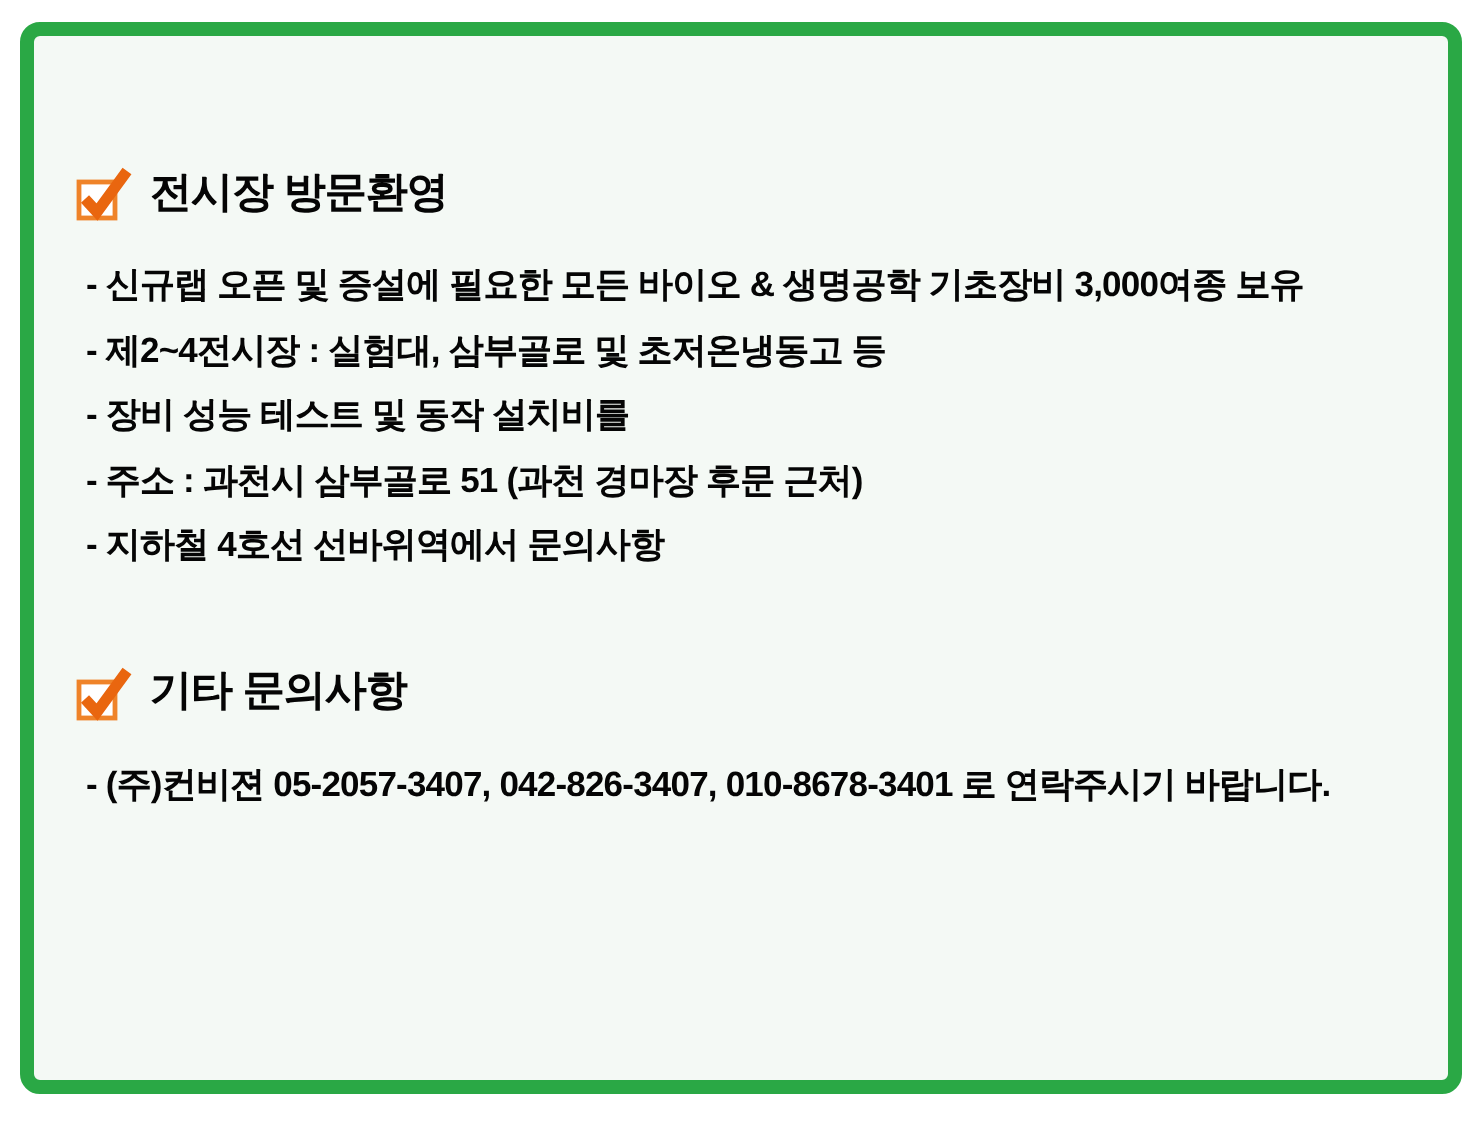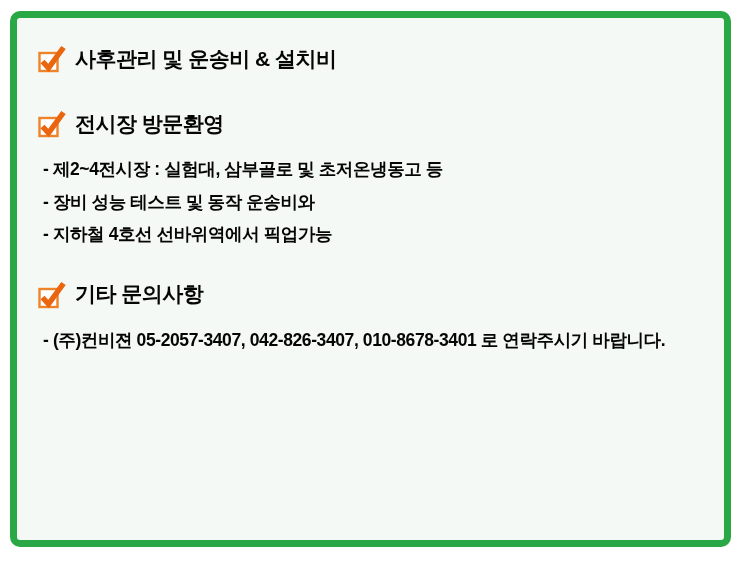--- a/index.html
+++ b/index.html
@@ -44,55 +44,48 @@
   .items { margin: 0 0 0 5px; }
   .item {
     font-size: 17.5px;
     font-weight: 700;
     color: #050505;
     letter-spacing: -0.4px;
     line-height: 32.5px;
     white-space: nowrap;
   }
   .sec-2 .sec-title { margin-top: 38px; }
-  .sec-3 .sec-title { margin-top: 30px; }
+  .sec-3 .sec-title { margin-top: 44px; }
 </style>
 </head>
 <body>
 
 <div class="frame">
 
   <div class="sec sec-1">
-    <div class="sec-title">
-      <span class="cb">
-        <svg width="27" height="27" viewBox="0 0 27 27">
-          <rect x="1.5" y="8" width="18" height="18" fill="#ffffff" stroke-width="2.4" stroke="#ef8329"></rect>
-          <path d="M4.5 16.5 L10.5 23 L25.5 2.5" fill="none" stroke-width="5.5" stroke="#e9660f"></path>
-        </svg>
-      </span>
-      <span>사후관리 및 운송비 &amp; 설치비</span>
-    </div>
     <div class="items">
     </div>
   </div>
 
   <div class="sec sec-2">
     <div class="sec-title">
       <span class="cb">
         <svg width="27" height="27" viewBox="0 0 27 27">
           <rect x="1.5" y="8" width="18" height="18" fill="#ffffff" stroke-width="2.4" stroke="#ef8329"></rect>
           <path d="M4.5 16.5 L10.5 23 L25.5 2.5" fill="none" stroke-width="5.5" stroke="#e9660f"></path>
         </svg>
       </span>
       <span>전시장 방문환영</span>
     </div>
     <div class="items">
+      <div class="item">- 신규랩 오픈 및 증설에 필요한 모든 바이오 &amp; 생명공학 기초장비 3,000여종 보유</div>
       <div class="item">- 제2~4전시장 : 실험대, 삼부골로 및 초저온냉동고 등</div>
-      <div class="item">- 장비 성능 테스트 및 동작 운송비와</div>
-      <div class="item">- 지하철 4호선 선바위역에서 픽업가능</div>
+      <div class="item">- 장비 성능 테스트 및 동작 설치비를</div>
+      <div class="item">- 주소 : 과천시 삼부골로 51 (과천 경마장 후문 근처)</div>
+      <div class="item">- 지하철 4호선 선바위역에서 문의사항</div>
     </div>
   </div>
 
   <div class="sec sec-3">
     <div class="sec-title">
       <span class="cb">
         <svg width="27" height="27" viewBox="0 0 27 27">
           <rect x="1.5" y="8" width="18" height="18" fill="#ffffff" stroke-width="2.4" stroke="#ef8329"></rect>
           <path d="M4.5 16.5 L10.5 23 L25.5 2.5" fill="none" stroke-width="5.5" stroke="#e9660f"></path>
         </svg>

